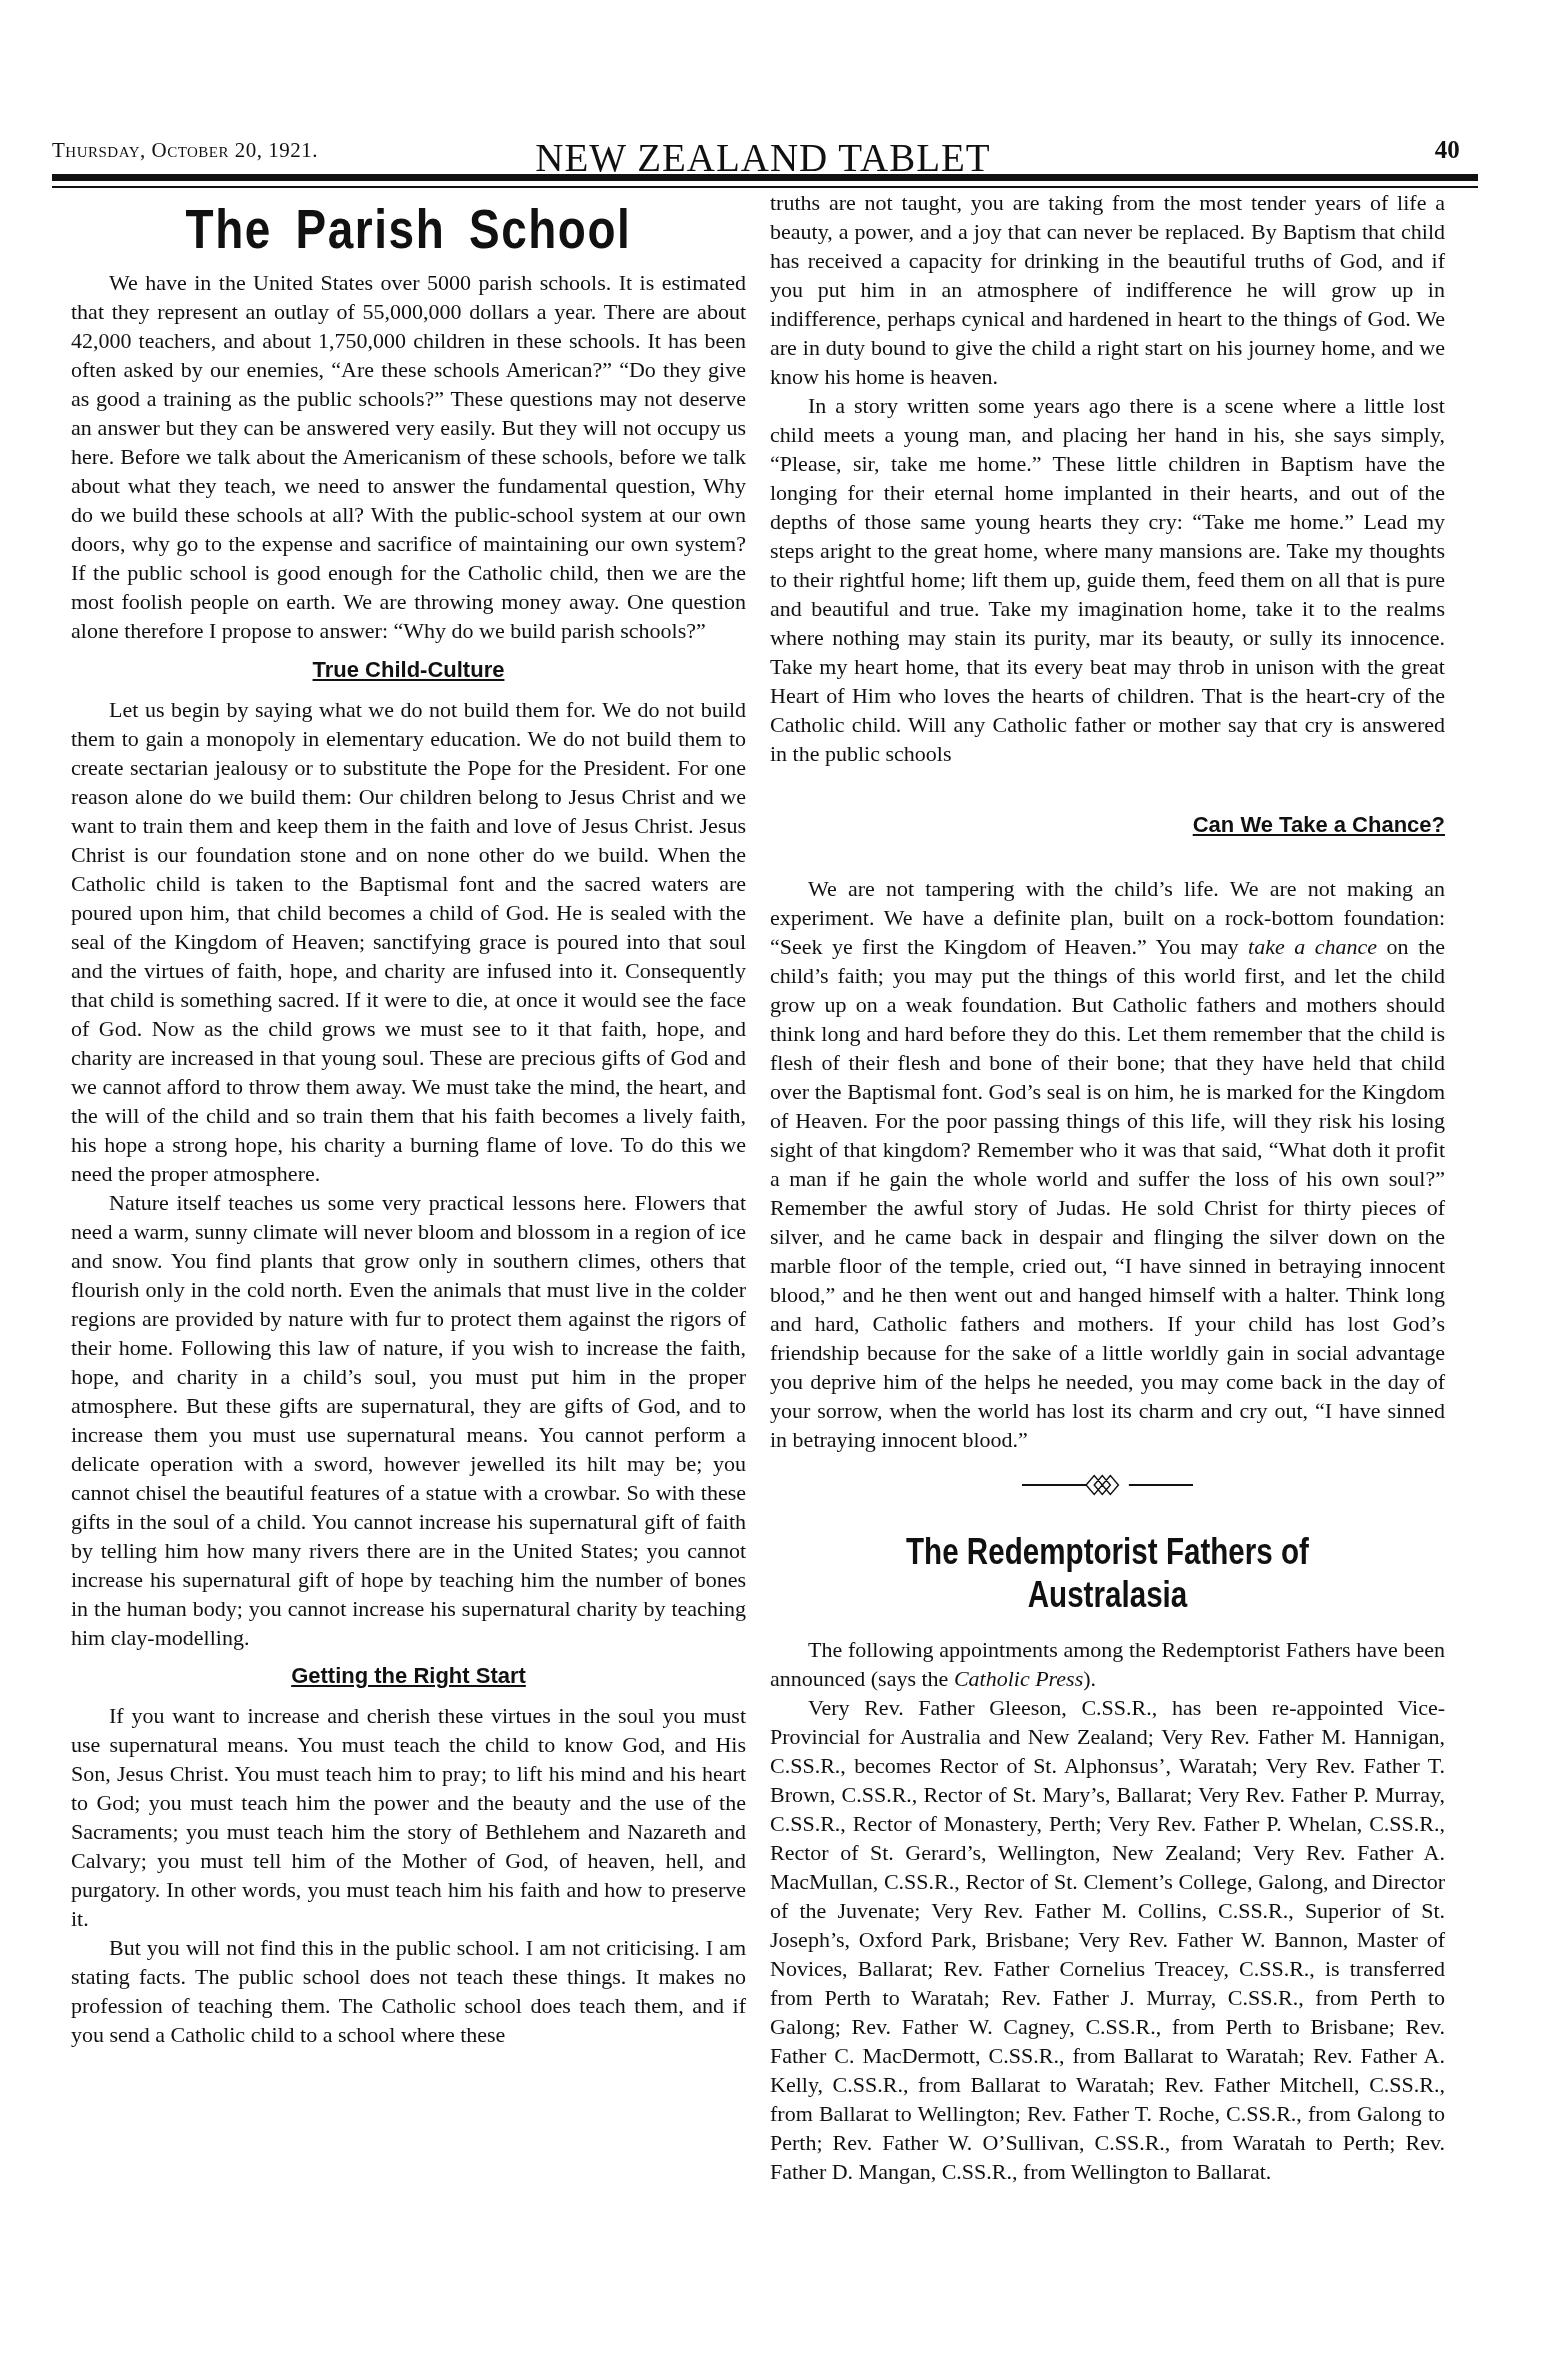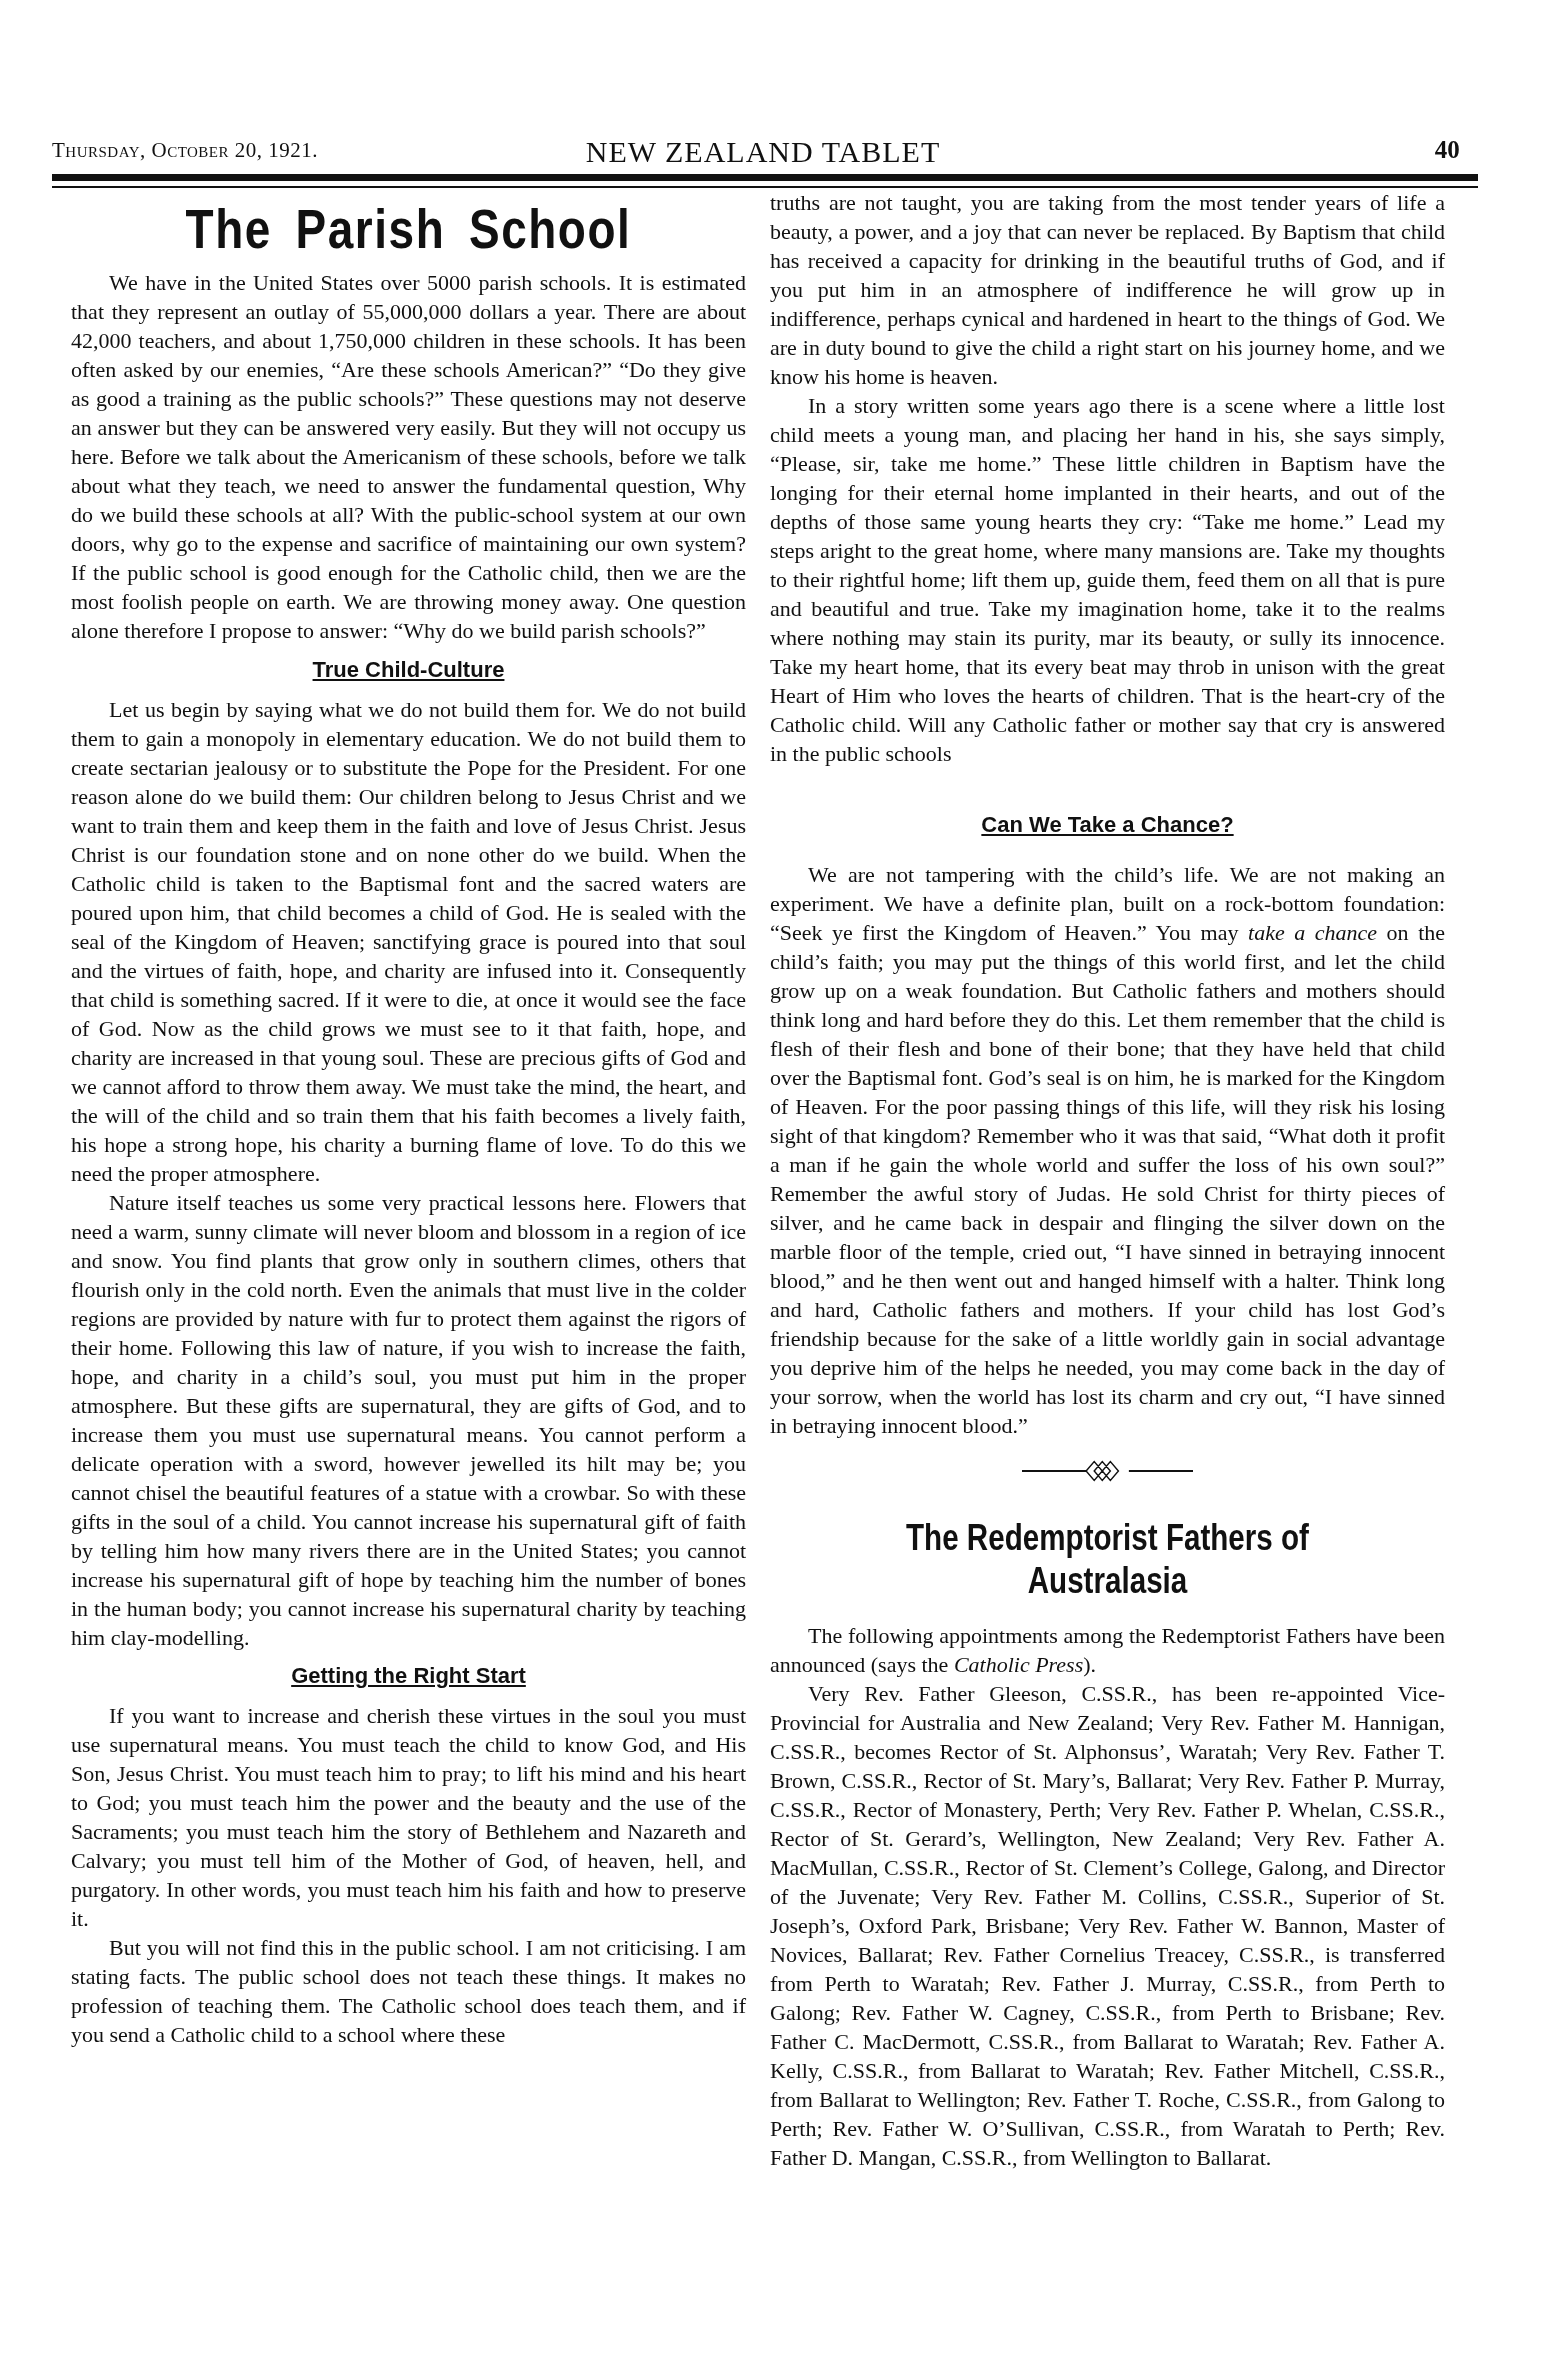--- a/index.html
+++ b/index.html
@@ -1,35 +1,35 @@
 <!DOCTYPE html>
 <html style="font-size:7.6px"><head>
 <meta charset="utf-8">
 <style>
   html, body { margin: 0; padding: 0; background: #ffffff; }
   body { width: 1558px; height: 2650px; position: relative; overflow: hidden;
          font-family: "Liberation Serif", "DejaVu Serif", serif; color: #111; }
   .masthead { position: absolute; left: 52px; top: 138px; width: 1422px; height: 28.5px; }
   .mh-date { position: absolute; left: 0; top: 0; font-size: 21px; font-variant: small-caps; letter-spacing: 0.5px; }
-  .mh-title { position: absolute; left: 0; width: 100%; top: -2.9px; text-align: center; font-size: 30px; letter-spacing: 1px; }
+  .mh-title { position: absolute; left: 0; width: 100%; top: -2.9px; text-align: center; font-size: 39px; letter-spacing: 1px; }
   .mh-page { position: absolute; right: 14.3px; top: -1.9px; font-size: 25px; font-weight: bold; }
   .rule-thick { position: absolute; left: 52px; width: 1426px; top: 174px; height: 6.7px; background: #111; }
   .rule-thin { position: absolute; left: 52px; width: 1426px; top: 186px; height: 2.4px; background: #111; }
   .col { position: absolute; top: 188px; width: 675px; font-size: 22px; line-height: 29px; text-align: justify; }
   .col-left { left: 71px; }
   .col-right { left: 770px; }
   .col p { margin: 0; text-indent: 38px; }
   .col p.noindent { text-indent: 0; }
   .article-title { font-family: "Liberation Sans", "DejaVu Sans", sans-serif; font-weight: bold; font-size: 56px;
                    text-align: center; margin: 9.5px 0 8.6px 0; transform: scaleX(0.82); letter-spacing: 1.9px; word-spacing: 11.4px; line-height: 62px; }
   .byline { text-align: center; font-size: 22px; margin-bottom: 2.9px; }
   .byline .sc { font-variant: small-caps; }
   .subhead { font-family: "Liberation Sans", "DejaVu Sans", sans-serif; font-weight: bold; font-size: 22px;
              text-align: center; margin: 10.5px 0 10.5px 0; line-height: 28.5px; text-decoration: underline; }
-  .subhead.big { margin: 43px 0 20px 0; }
+  .subhead.big { margin: 43px 0 34px 0; text-align: right; }
   .ornament { text-align: center; margin: 19px 0 28.5px 0; height: 28.5px; }
   .ornament svg { display: inline-block; }
   .article-title2 { font-family: "Liberation Sans", "DejaVu Sans", sans-serif; font-weight: bold; font-size: 37px;
                     text-align: center; margin: 14.3px 0 19px 0; transform: scaleX(0.8); line-height: 43px; }
   em { font-style: italic; }
 </style>
 </head>
 <body>
 
 <div class="masthead">

